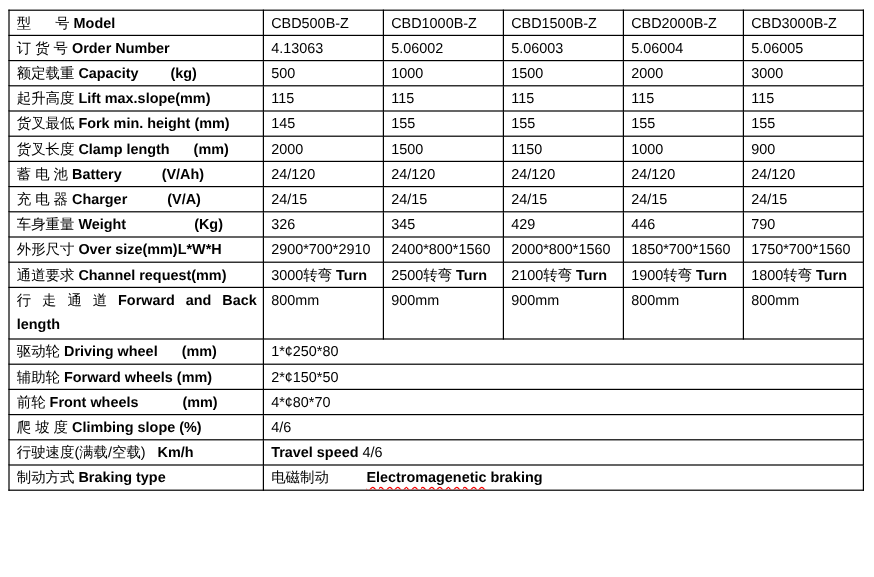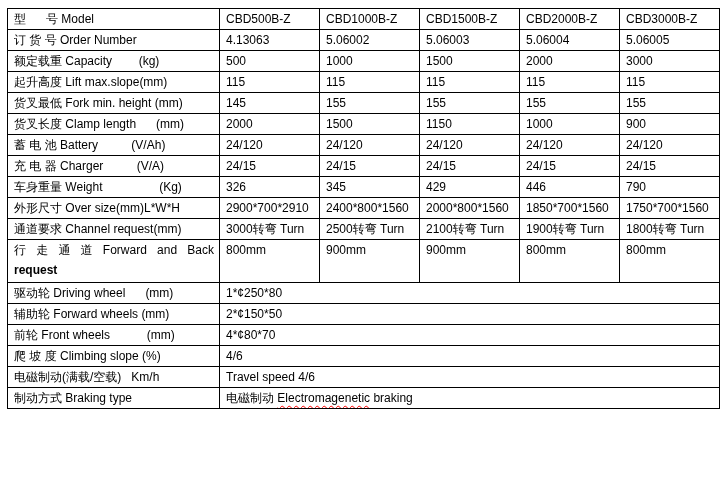--- a/index.html
+++ b/index.html
@@ -33,27 +33,28 @@
     line-height: 20px;
     padding: 0 3px 0 6px;
     white-space: pre-wrap;
     overflow: hidden;
   }
   tr.row { height: 21px; }
   tr.row.tall { height: 43px; }
   td.label-cell { }
   td.value-cell { padding-left: 7px; }
   span.seg { font-weight: 400; }
-  span.seg.bold { font-weight: 400; }
+  span.seg.bold { font-weight: 700; }
   span.seg.wavy {
     text-decoration-line: underline;
     text-decoration-style: wavy;
     text-decoration-color: #ff0000;
     text-decoration-thickness: 1px;
     text-underline-offset: 3px;
+    margin-left: 28px;
   }
   .spread {
     display: flex;
     justify-content: space-between;
     align-items: baseline;
     padding-right: 2px;
   }
   .label-line2 { font-weight: 700; }
 </style>
 </head>
@@ -152,21 +153,21 @@
         </tr>
         <tr class="row">
           <td class="label-cell"><span class="seg">通道要求 </span><span class="seg bold">Channel request(mm)</span></td>
           <td class="value-cell"><span class="seg">3000转弯 </span><span class="seg bold">Turn</span></td>
           <td class="value-cell"><span class="seg">2500转弯 </span><span class="seg bold">Turn</span></td>
           <td class="value-cell"><span class="seg">2100转弯 </span><span class="seg bold">Turn</span></td>
           <td class="value-cell"><span class="seg">1900转弯 </span><span class="seg bold">Turn</span></td>
           <td class="value-cell"><span class="seg">1800转弯 </span><span class="seg bold">Turn</span></td>
         </tr>
         <tr class="row tall">
-          <td class="label-cell"><div class="spread"><span class="seg">行</span><span class="seg">走</span><span class="seg">通</span><span class="seg">道</span><span class="seg bold">Forward</span><span class="seg bold">and</span><span class="seg bold">Back</span></div><div class="label-line2">request</div></td>
+          <td class="label-cell"><div class="spread"><span class="seg">行</span><span class="seg">走</span><span class="seg">通</span><span class="seg">道</span><span class="seg bold">Forward</span><span class="seg bold">and</span><span class="seg bold">Back</span></div><div class="label-line2">length</div></td>
           <td class="value-cell"><span class="seg">800mm</span></td>
           <td class="value-cell"><span class="seg">900mm</span></td>
           <td class="value-cell"><span class="seg">900mm</span></td>
           <td class="value-cell"><span class="seg">800mm</span></td>
           <td class="value-cell"><span class="seg">800mm</span></td>
         </tr>
         <tr class="row">
           <td class="label-cell"><span class="seg">驱动轮 </span><span class="seg bold">Driving wheel      (mm)</span></td>
           <td class="value-cell" colspan="5"><span class="seg">1*¢250*80</span></td>
         </tr>
@@ -176,21 +177,21 @@
         </tr>
         <tr class="row">
           <td class="label-cell"><span class="seg">前轮 </span><span class="seg bold">Front wheels           (mm)</span></td>
           <td class="value-cell" colspan="5"><span class="seg">4*¢80*70</span></td>
         </tr>
         <tr class="row">
           <td class="label-cell"><span class="seg">爬 坡 度 </span><span class="seg bold">Climbing slope (%)</span></td>
           <td class="value-cell" colspan="5"><span class="seg">4/6</span></td>
         </tr>
         <tr class="row">
-          <td class="label-cell"><span class="seg">电磁制动(满载/空载)   </span><span class="seg bold">Km/h</span></td>
+          <td class="label-cell"><span class="seg">行驶速度(满载/空载)   </span><span class="seg bold">Km/h</span></td>
           <td class="value-cell" colspan="5"><span class="seg bold">Travel speed</span><span class="seg"> 4/6</span></td>
         </tr>
         <tr class="row">
           <td class="label-cell"><span class="seg">制动方式 </span><span class="seg bold">Braking type</span></td>
           <td class="value-cell" colspan="5"><span class="seg">电磁制动 </span><span class="seg bold wavy">Electromagenetic</span><span class="seg bold"> braking</span></td>
         </tr>
       </tbody>
   </table>
 </div>
 

